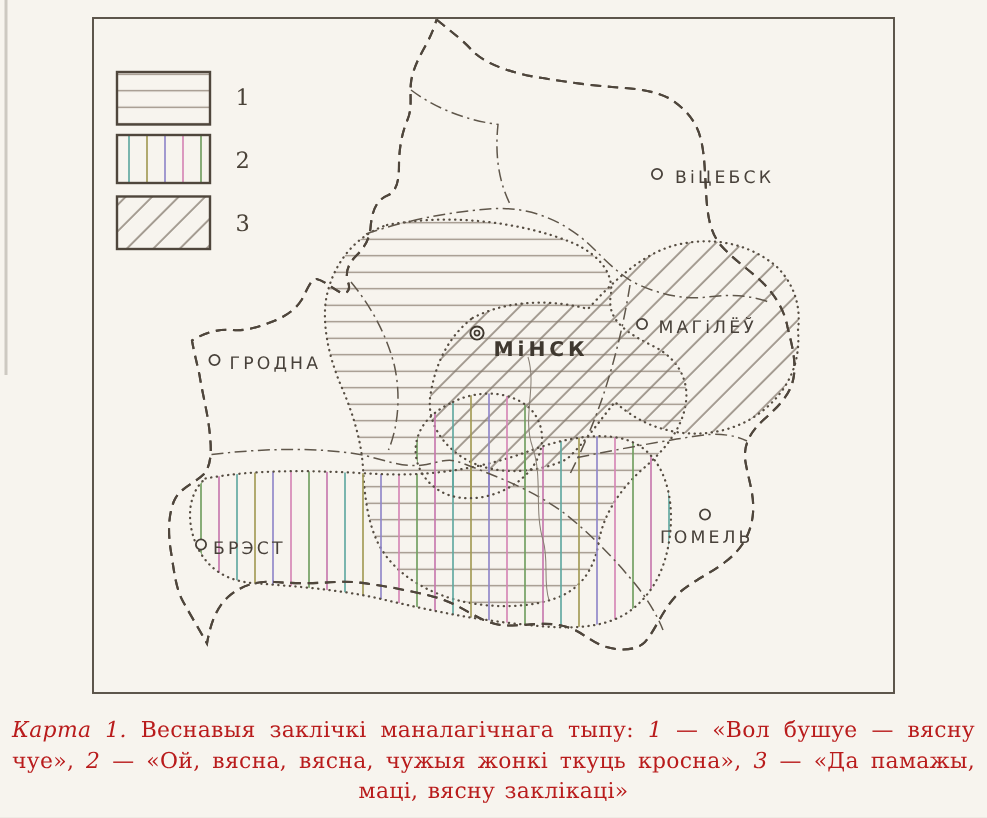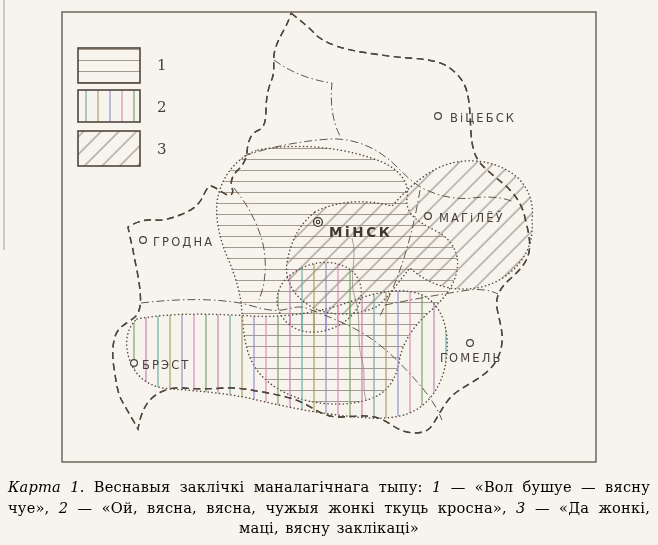--- a/index.html
+++ b/index.html
@@ -14,21 +14,21 @@
     font-family:"DejaVu Sans", sans-serif;
     font-size:11.5px;letter-spacing:2.1px;font-weight:500;
     fill:#48413a;
   }
   .city-label.major{font-size:13.5px;font-weight:700;letter-spacing:2.6px;fill:#3f382f;}
   .legend-num{
     font-family:"DejaVu Serif", serif;font-size:15px;fill:#4a4238;
   }
   .caption{
     position:absolute;left:8px;top:477px;width:642px;
-    font-size:14.6px;line-height:20.5px;color:#000000;
+    font-size:14.6px;line-height:20.5px;color:#b91c1c;
     word-spacing:1.5px;letter-spacing:.2px;
   }
   .cap-line{text-align:justify;text-align-last:justify;}
   .cap-line.center{text-align:right;text-align-last:center;}
   .it{font-style:italic;}
 </style>
 </head>
 <body>
 
 <div class="page">
@@ -146,16 +146,16 @@
       </g>
       <g>
         <circle cx="134" cy="363" r="3.4" fill="#f7f4ee" stroke="#48413a" stroke-width="1.2"></circle>
         <text x="142" y="369" class="city-label">БРЭСТ</text>
       </g>
     </g>
   </svg>
 
   <div class="caption">
     <div class="cap-line"><span class="it">Карта 1.</span><span> Веснавыя заклічкі маналагічнага тыпу: </span><span class="it">1</span><span> — «Вол бушуе — вясну</span></div>
-    <div class="cap-line"><span>чуе», </span><span class="it">2</span><span> — «Ой, вясна, вясна, чужыя жонкі ткуць кросна», </span><span class="it">3</span><span> — «Да жонкі,</span></div>
+    <div class="cap-line"><span>чуе», </span><span class="it">2</span><span> — «Ой, вясна, вясна, чужыя жонкі ткуць кросна», </span><span class="it">3</span><span> — «Да памажы,</span></div>
     <div class="cap-line center"><span>маці, вясну заклікаці»</span></div>
   </div>
 </div>
 
 </body></html>

